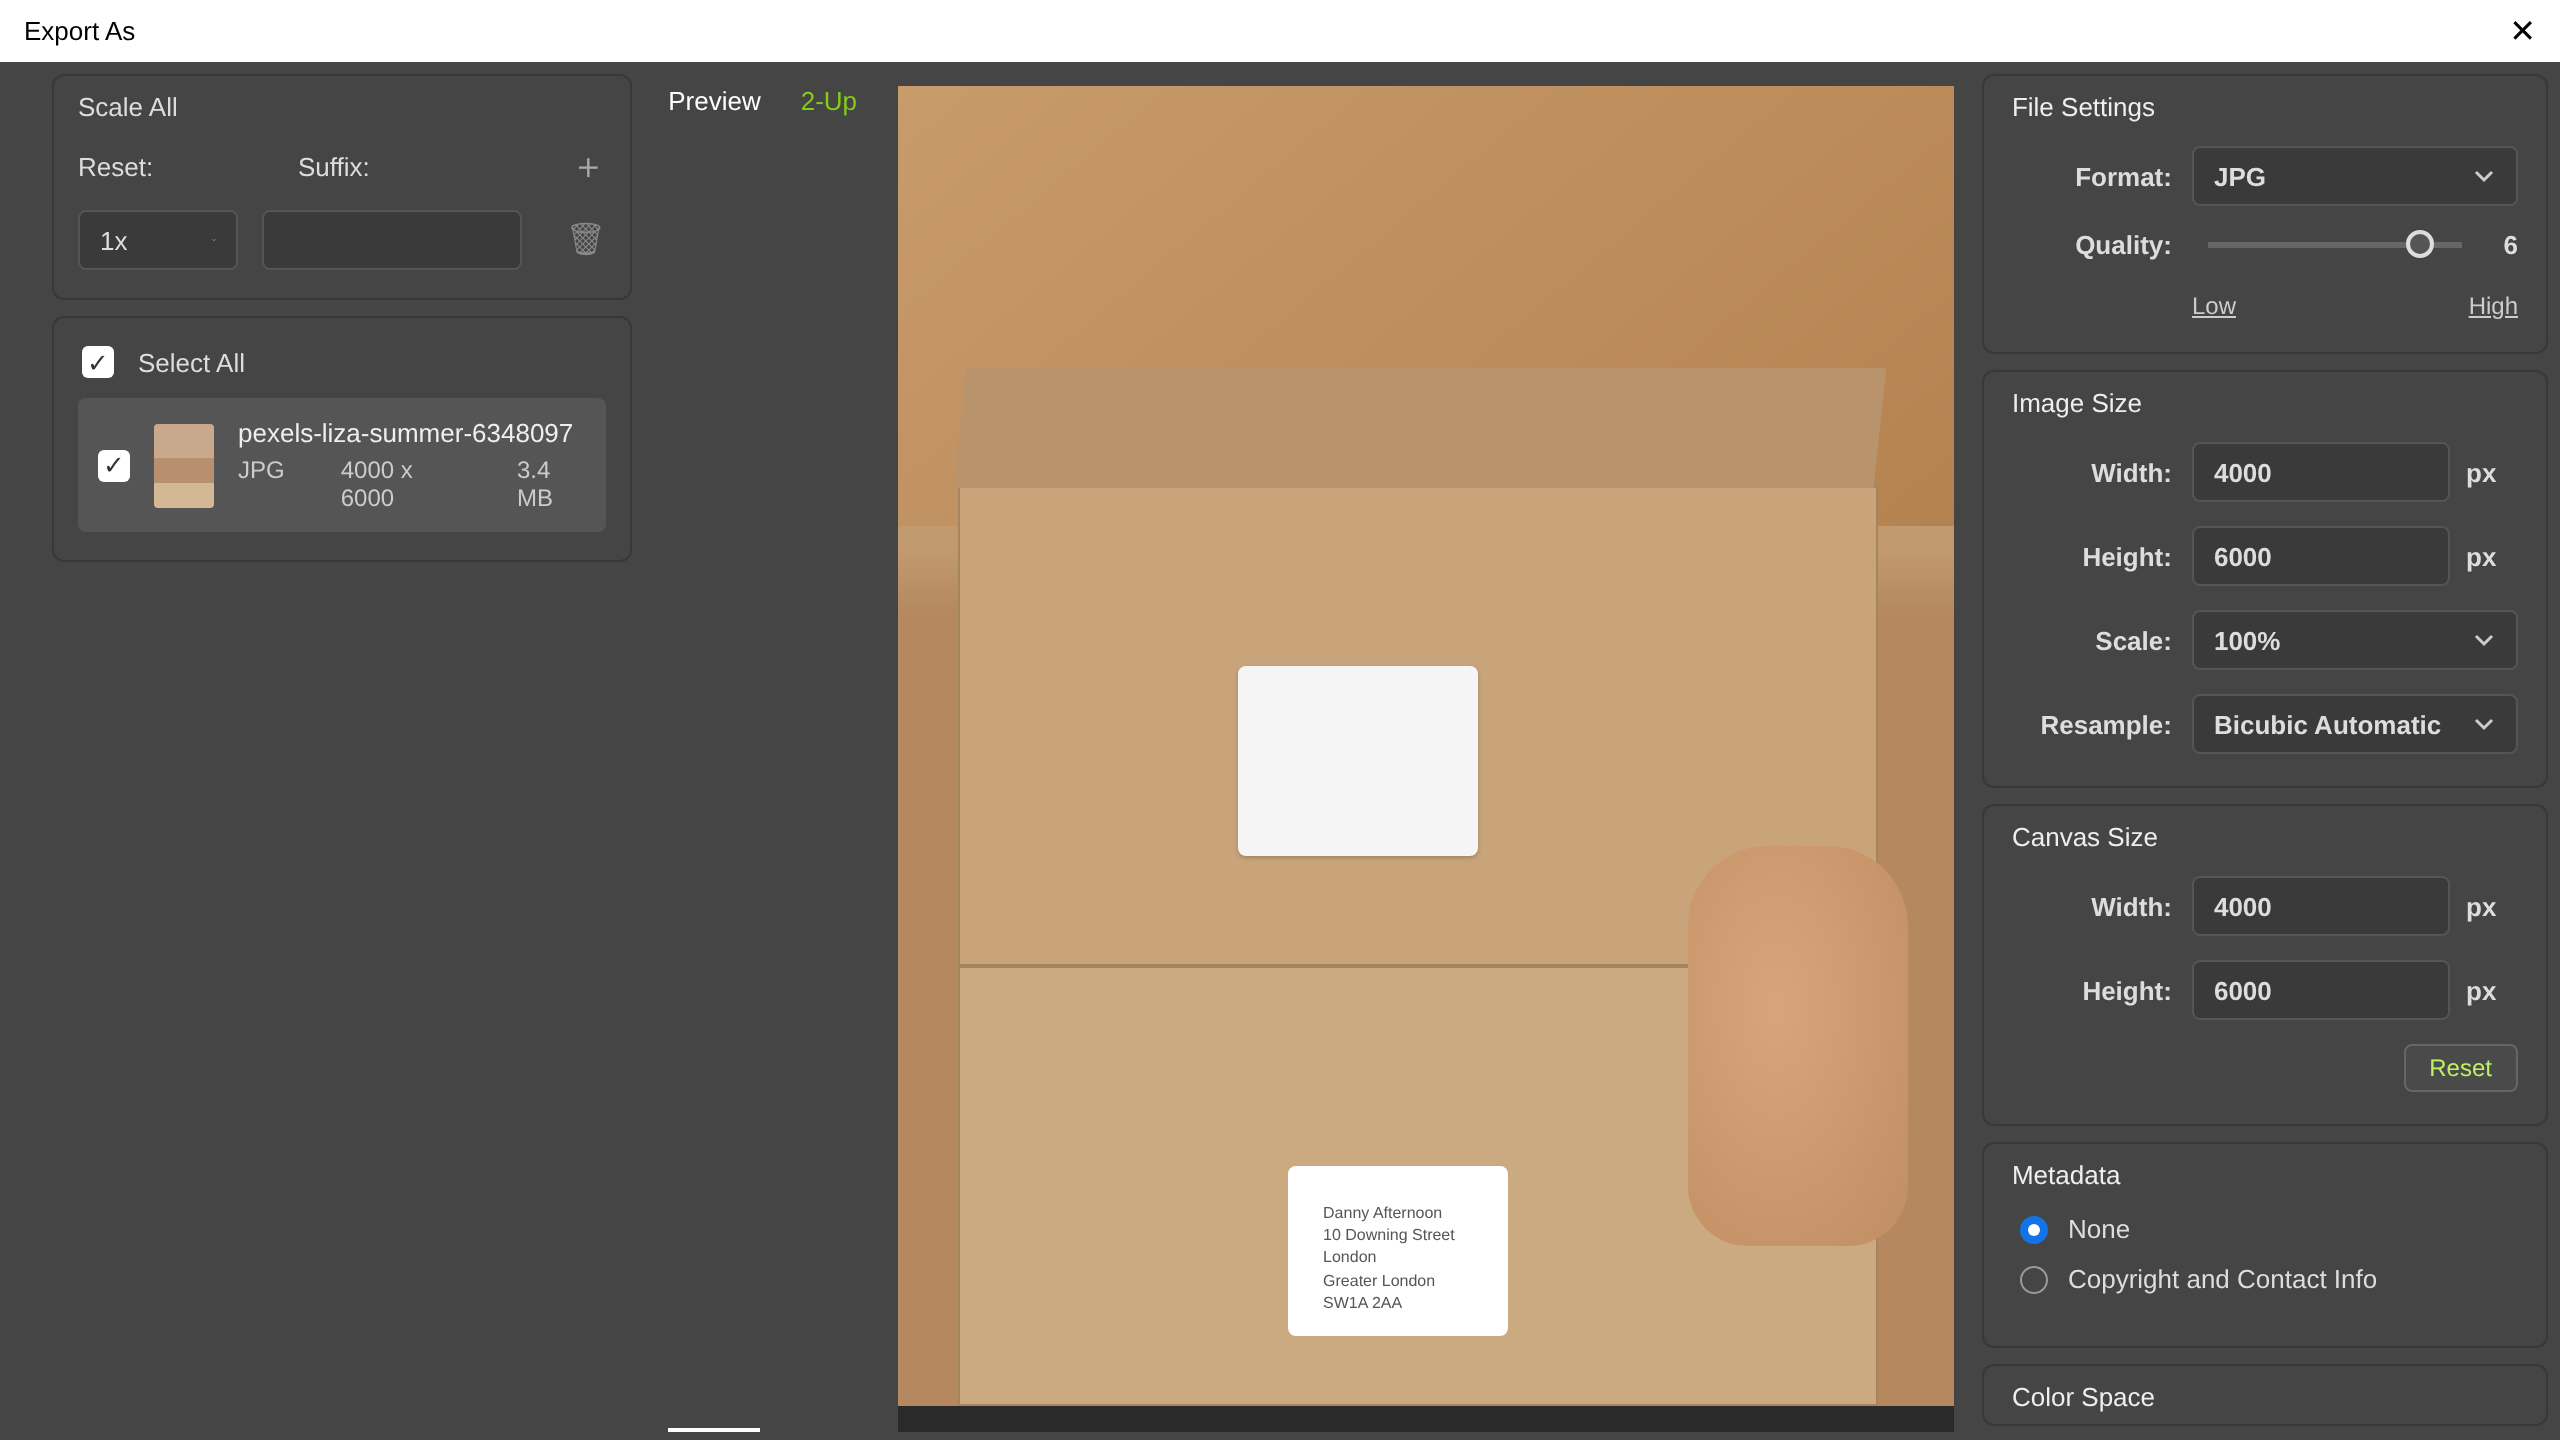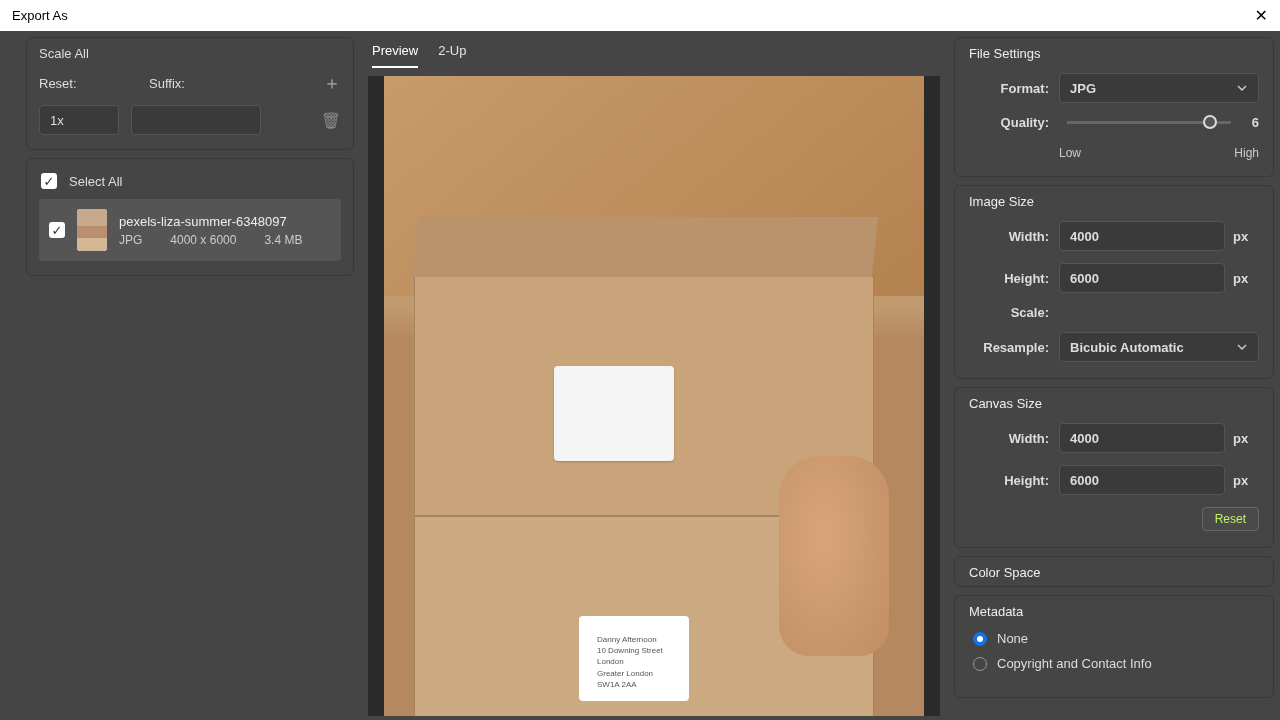--- a/index.html
+++ b/index.html
@@ -27,23 +27,23 @@
 
 .selectall-row { display: flex; align-items: center; gap: 12px; padding: 4px 2px 10px 2px; }
 .chk { width: 16px; height: 16px; background: #fff; border-radius: 3px; display: flex; align-items: center; justify-content: center; color: #333; font-size: 13px; }
 
 .item-row { background: #555; border-radius: 4px; padding: 10px; display: flex; align-items: center; gap: 12px; }
 .thumb { width: 30px; height: 42px; background: linear-gradient(#c8a98e 40%, #b89070 40%, #b89070 70%, #d4b896 70%); border-radius: 2px; }
 .item-meta { flex: 1; }
 .item-name { font-size: 13px; color: #eee; }
 .item-sub { font-size: 12px; color: #ccc; display: flex; gap: 28px; margin-top: 4px; }
 
-.center { flex: 1; display: flex; flex-direction: column; padding: 4px 0; justify-content: flex-end; }
+.center { flex: 1; display: flex; flex-direction: row; padding: 4px 0; justify-content: flex-end; }
 .tabs { display: flex; gap: 20px; padding: 8px 12px 0 12px; }
-.tab { padding-bottom: 8px; color: #e5e5e5; cursor: pointer; }
+.tab { padding-bottom: 8px; color: #84cc16; cursor: pointer; }
 .tab.active { color: #fff; border-bottom: 2px solid #fff; }
 .preview-area { flex: 1; background: #2a2a2a; margin: 8px 8px 0 8px; display: flex; align-items: flex-start; justify-content: center; overflow: hidden; }
 .preview-img { width: 540px; height: 660px; position: relative; background: linear-gradient(180deg, #e8ddd0 0%, #d9c9b5 10%, #c29a6f 18%, #c29a6f 35%, #b58860 40%, #b58860 100%); }
 
 .box1 { position:absolute; left:30px; top:200px; width:460px; height:240px; background:#c9a47a; border:1px solid #a5855f; }
 .box1:before { content:""; position:absolute; left:0; top:-60px; width:460px; height:60px; background:#b8936b; transform: skewX(-6deg); }
 .label1 { position:absolute; left:170px; top:290px; width:120px; height:95px; background:#f5f5f5; border-radius:4px; box-shadow: 0 1px 2px rgba(0,0,0,0.2); }
 .box2 { position:absolute; left:30px; top:440px; width:460px; height:220px; background:#cbaa82; border:1px solid #a5855f; }
 .label2 { position:absolute; left:195px; top:540px; width:110px; height:85px; background:#fff; border-radius:4px; padding:18px; font-size:8px; color:#555; line-height:1.4; }
 .hand { position:absolute; left:395px; top:380px; width:110px; height:200px; background: radial-gradient(ellipse at 40% 40%, #d9a47a, #c08e63); border-radius: 40px 40px 30px 30px; }
@@ -54,21 +54,21 @@
 .right .panel-title { color: #eee; margin-bottom: 12px; }
 .row { display: flex; align-items: center; margin-bottom: 12px; font-weight: bold; }
 .row .lbl { width: 80px; text-align: right; color: #ddd; margin-right: 10px; font-size: 13px; }
 .dropdown { flex: 1; background: #3a3a3a; border: 1px solid #555; border-radius: 4px; height: 30px; display: flex; align-items: center; justify-content: space-between; padding: 0 10px; }
 .input { flex: 1; background: #3a3a3a; border: 1px solid #555; border-radius: 4px; height: 30px; padding: 12px 10px; color: #ddd; display:flex; align-items:center; }
 .unit { width: 26px; text-align: left; color: #ddd; margin-left: 8px; }
 .slider-row { display: flex; align-items: center; }
 .slider-track { flex: 1; height: 3px; background: #666; position: relative; margin: 0 8px; }
 .slider-thumb { position:absolute; right: 0; top: -6px; width: 14px; height: 14px; border-radius: 50%; background:#555; border:2px solid #ddd; }
 .qual-val { width: 20px; text-align: right; }
-.lowhigh { display:flex; justify-content: space-between; font-size: 12px; color:#ccc; padding: 4px 0 0 90px; }
+.lowhigh { display:flex; justify-content: space-between; font-size: 12px; color:#ccc; padding: 4px 0 0 90px; text-decoration: underline; }
 .reset-row { display:flex; justify-content:flex-end; margin-top:4px; }
 .reset-btn { background:#4a4a4a; border:1px solid #666; color:#bef264; padding:4px 12px; border-radius:4px; font-size:12px; }
 
 .radio-row { display:flex; align-items:center; gap:10px; margin-bottom:10px; padding-left:4px; }
 .radio { width:14px; height:14px; border-radius:50%; border:1px solid #999; display:flex; align-items:center; justify-content:center; }
 .radio.on { background:#1473e6; border-color:#1473e6; }
 .radio.on:after { content:""; width:6px; height:6px; border-radius:50%; background:#fff; }
 
 svg.chev { width:12px; height:12px; }
 </style>
@@ -181,20 +181,26 @@
       </div>
       <div class="row">
         <span class="lbl">Height:</span>
         <div class="input">
             <span>6000</span>
           </div>
         <span class="unit">px</span>
       </div>
       <div class="row">
         <span class="lbl">Scale:</span>
+        <div class="dropdown">
+          <span>100%</span>
+          <svg class="chev" viewBox="0 0 12 12">
+              <path d="M2 4l4 4 4-4" stroke="#ccc" fill="none" stroke-width="1.5"></path>
+            </svg>
+        </div>
       </div>
       <div class="row" style="margin-bottom:0">
         <span class="lbl">Resample:</span>
         <div class="dropdown">
           <span>Bicubic Automatic</span>
           <svg class="chev" viewBox="0 0 12 12">
               <path d="M2 4l4 4 4-4" stroke="#ccc" fill="none" stroke-width="1.5"></path>
             </svg>
         </div>
       </div>
@@ -214,29 +220,29 @@
         <div class="input">
             <span>6000</span>
           </div>
         <span class="unit">px</span>
       </div>
       <div class="reset-row">
         <button class="reset-btn">Reset</button>
       </div>
     </div>
 
-    <div class="panel" style="padding-bottom:6px">
-      <div class="panel-title" style="margin-bottom:0">Color Space</div>
-    </div>
-
     <div class="panel">
       <div class="panel-title">Metadata</div>
       <div class="radio-row">
         <div class="radio on"></div>
         <span>None</span>
       </div>
       <div class="radio-row">
         <div class="radio"></div>
         <span>Copyright and Contact Info</span>
       </div>
     </div>
+
+    <div class="panel" style="padding-bottom:6px">
+      <div class="panel-title" style="margin-bottom:0">Color Space</div>
+    </div>
   </div>
 </div>
 
 </body></html>

